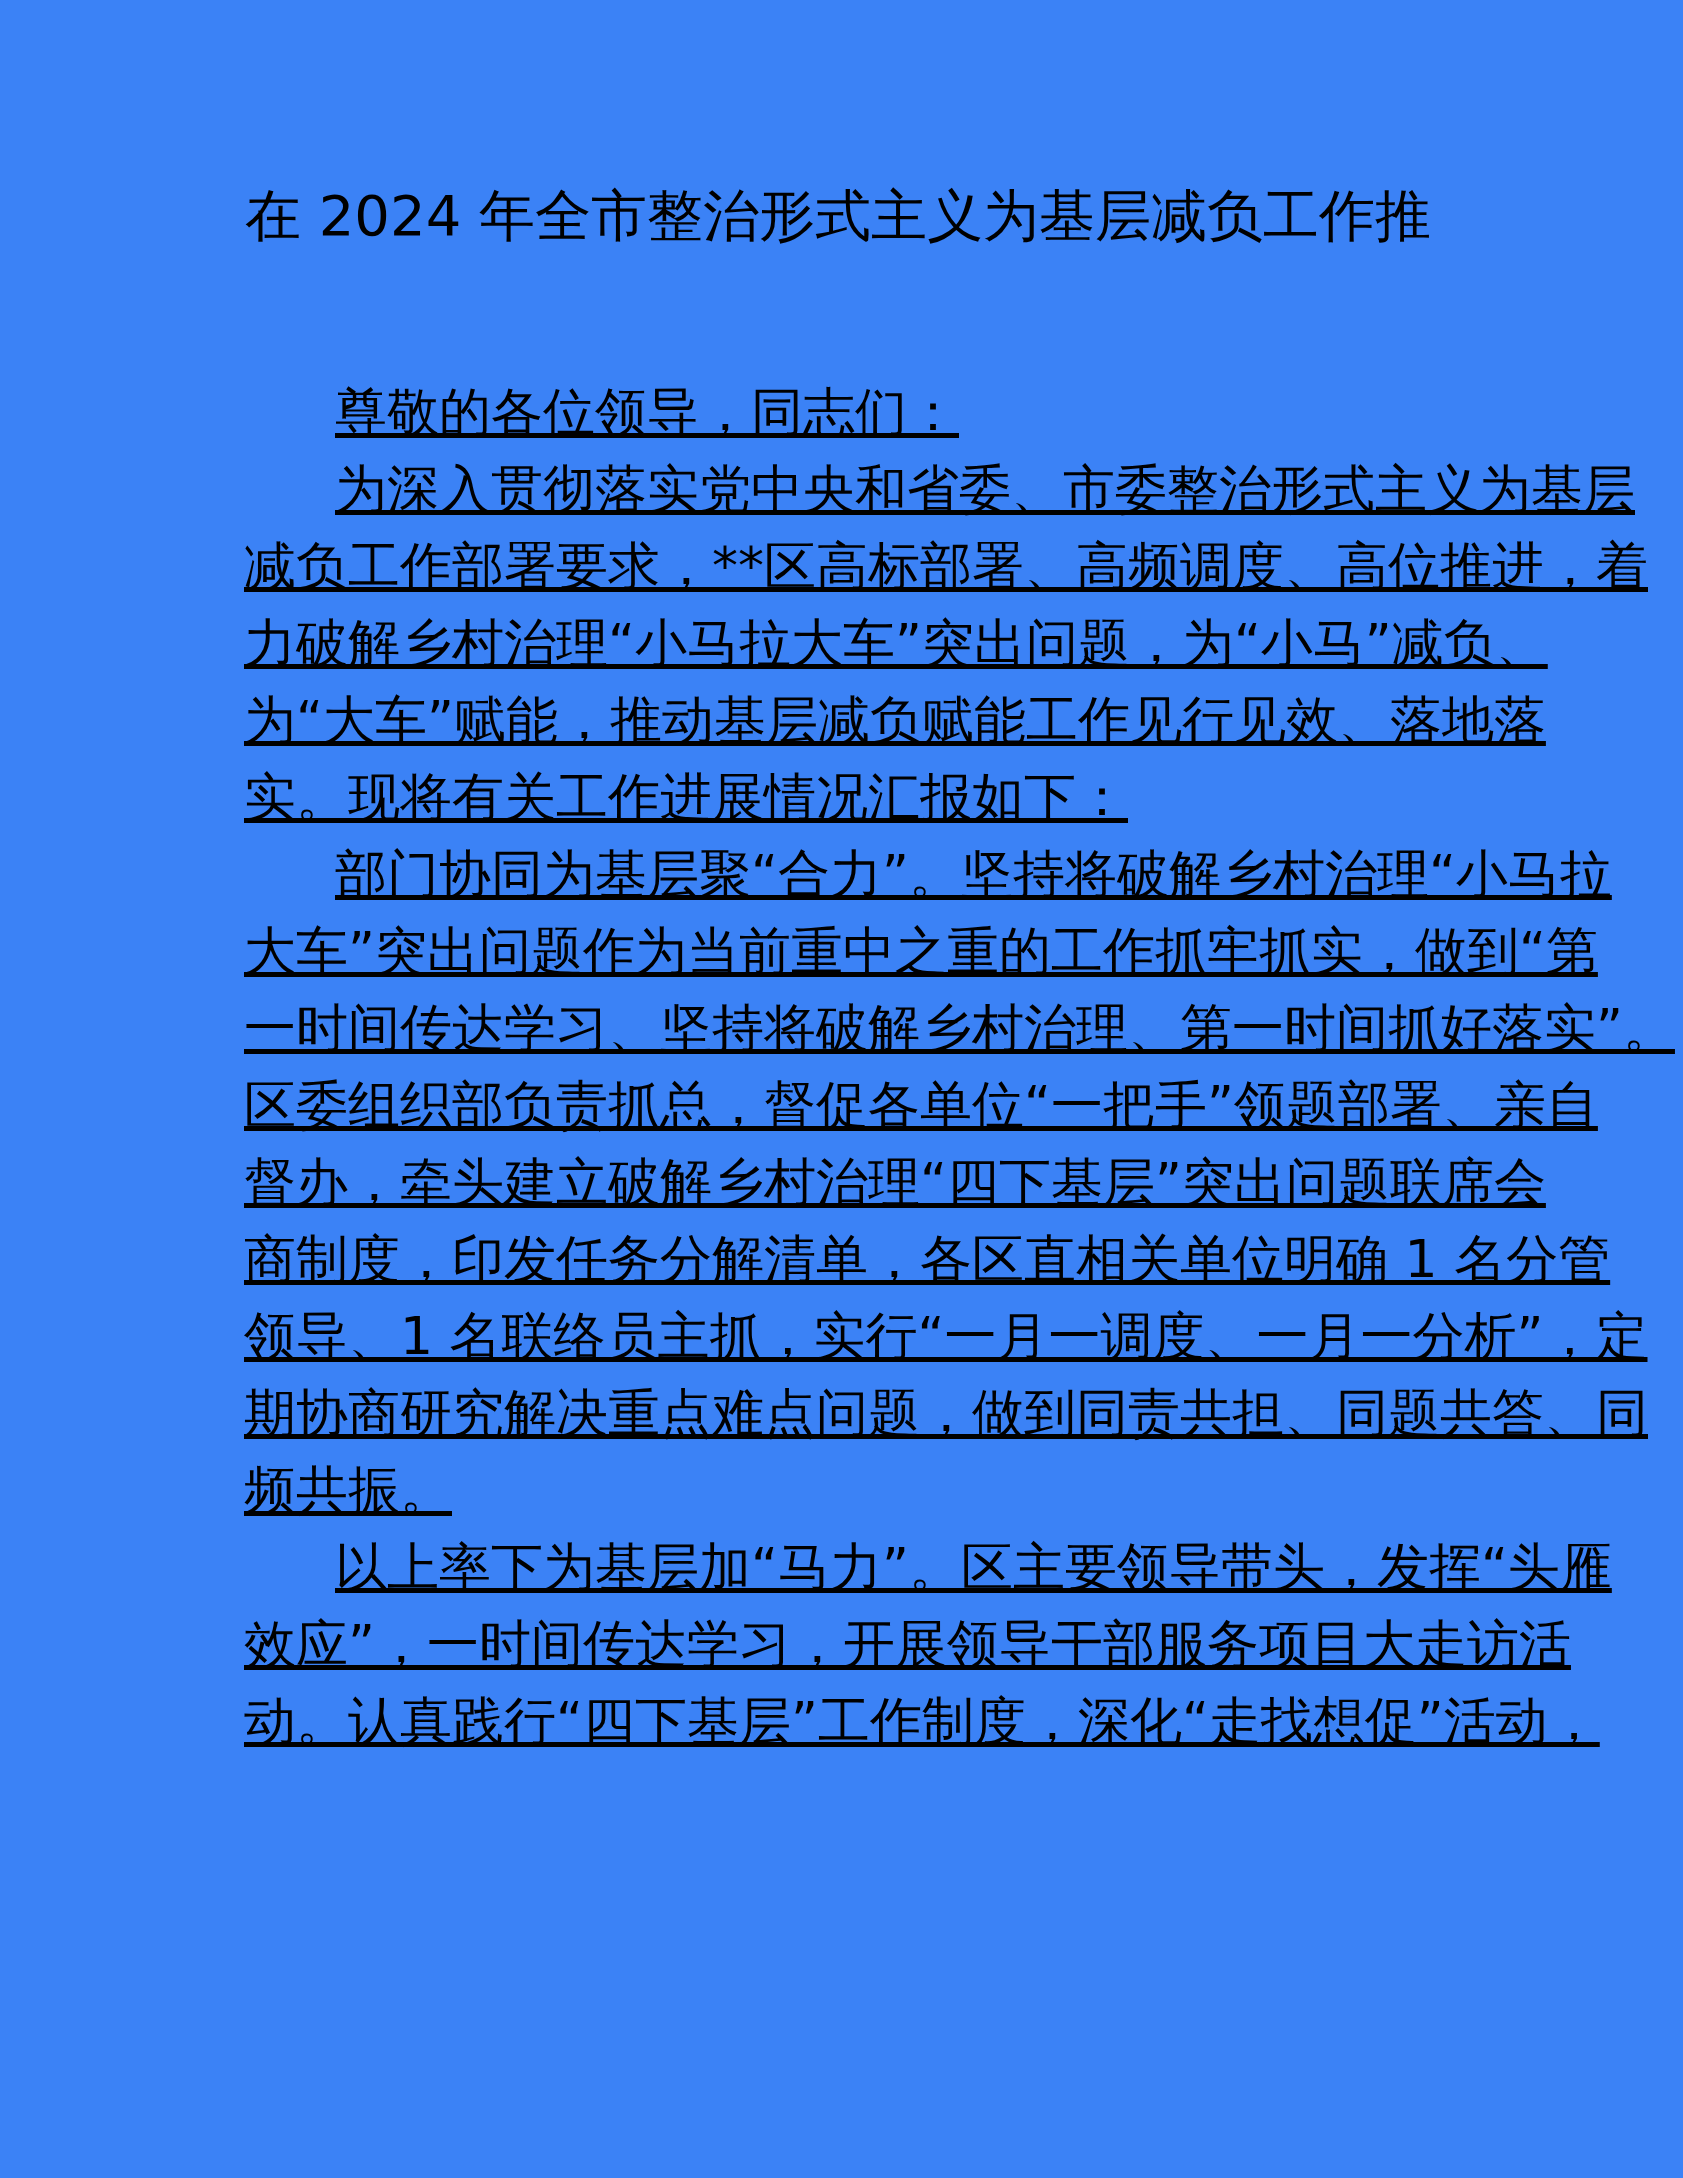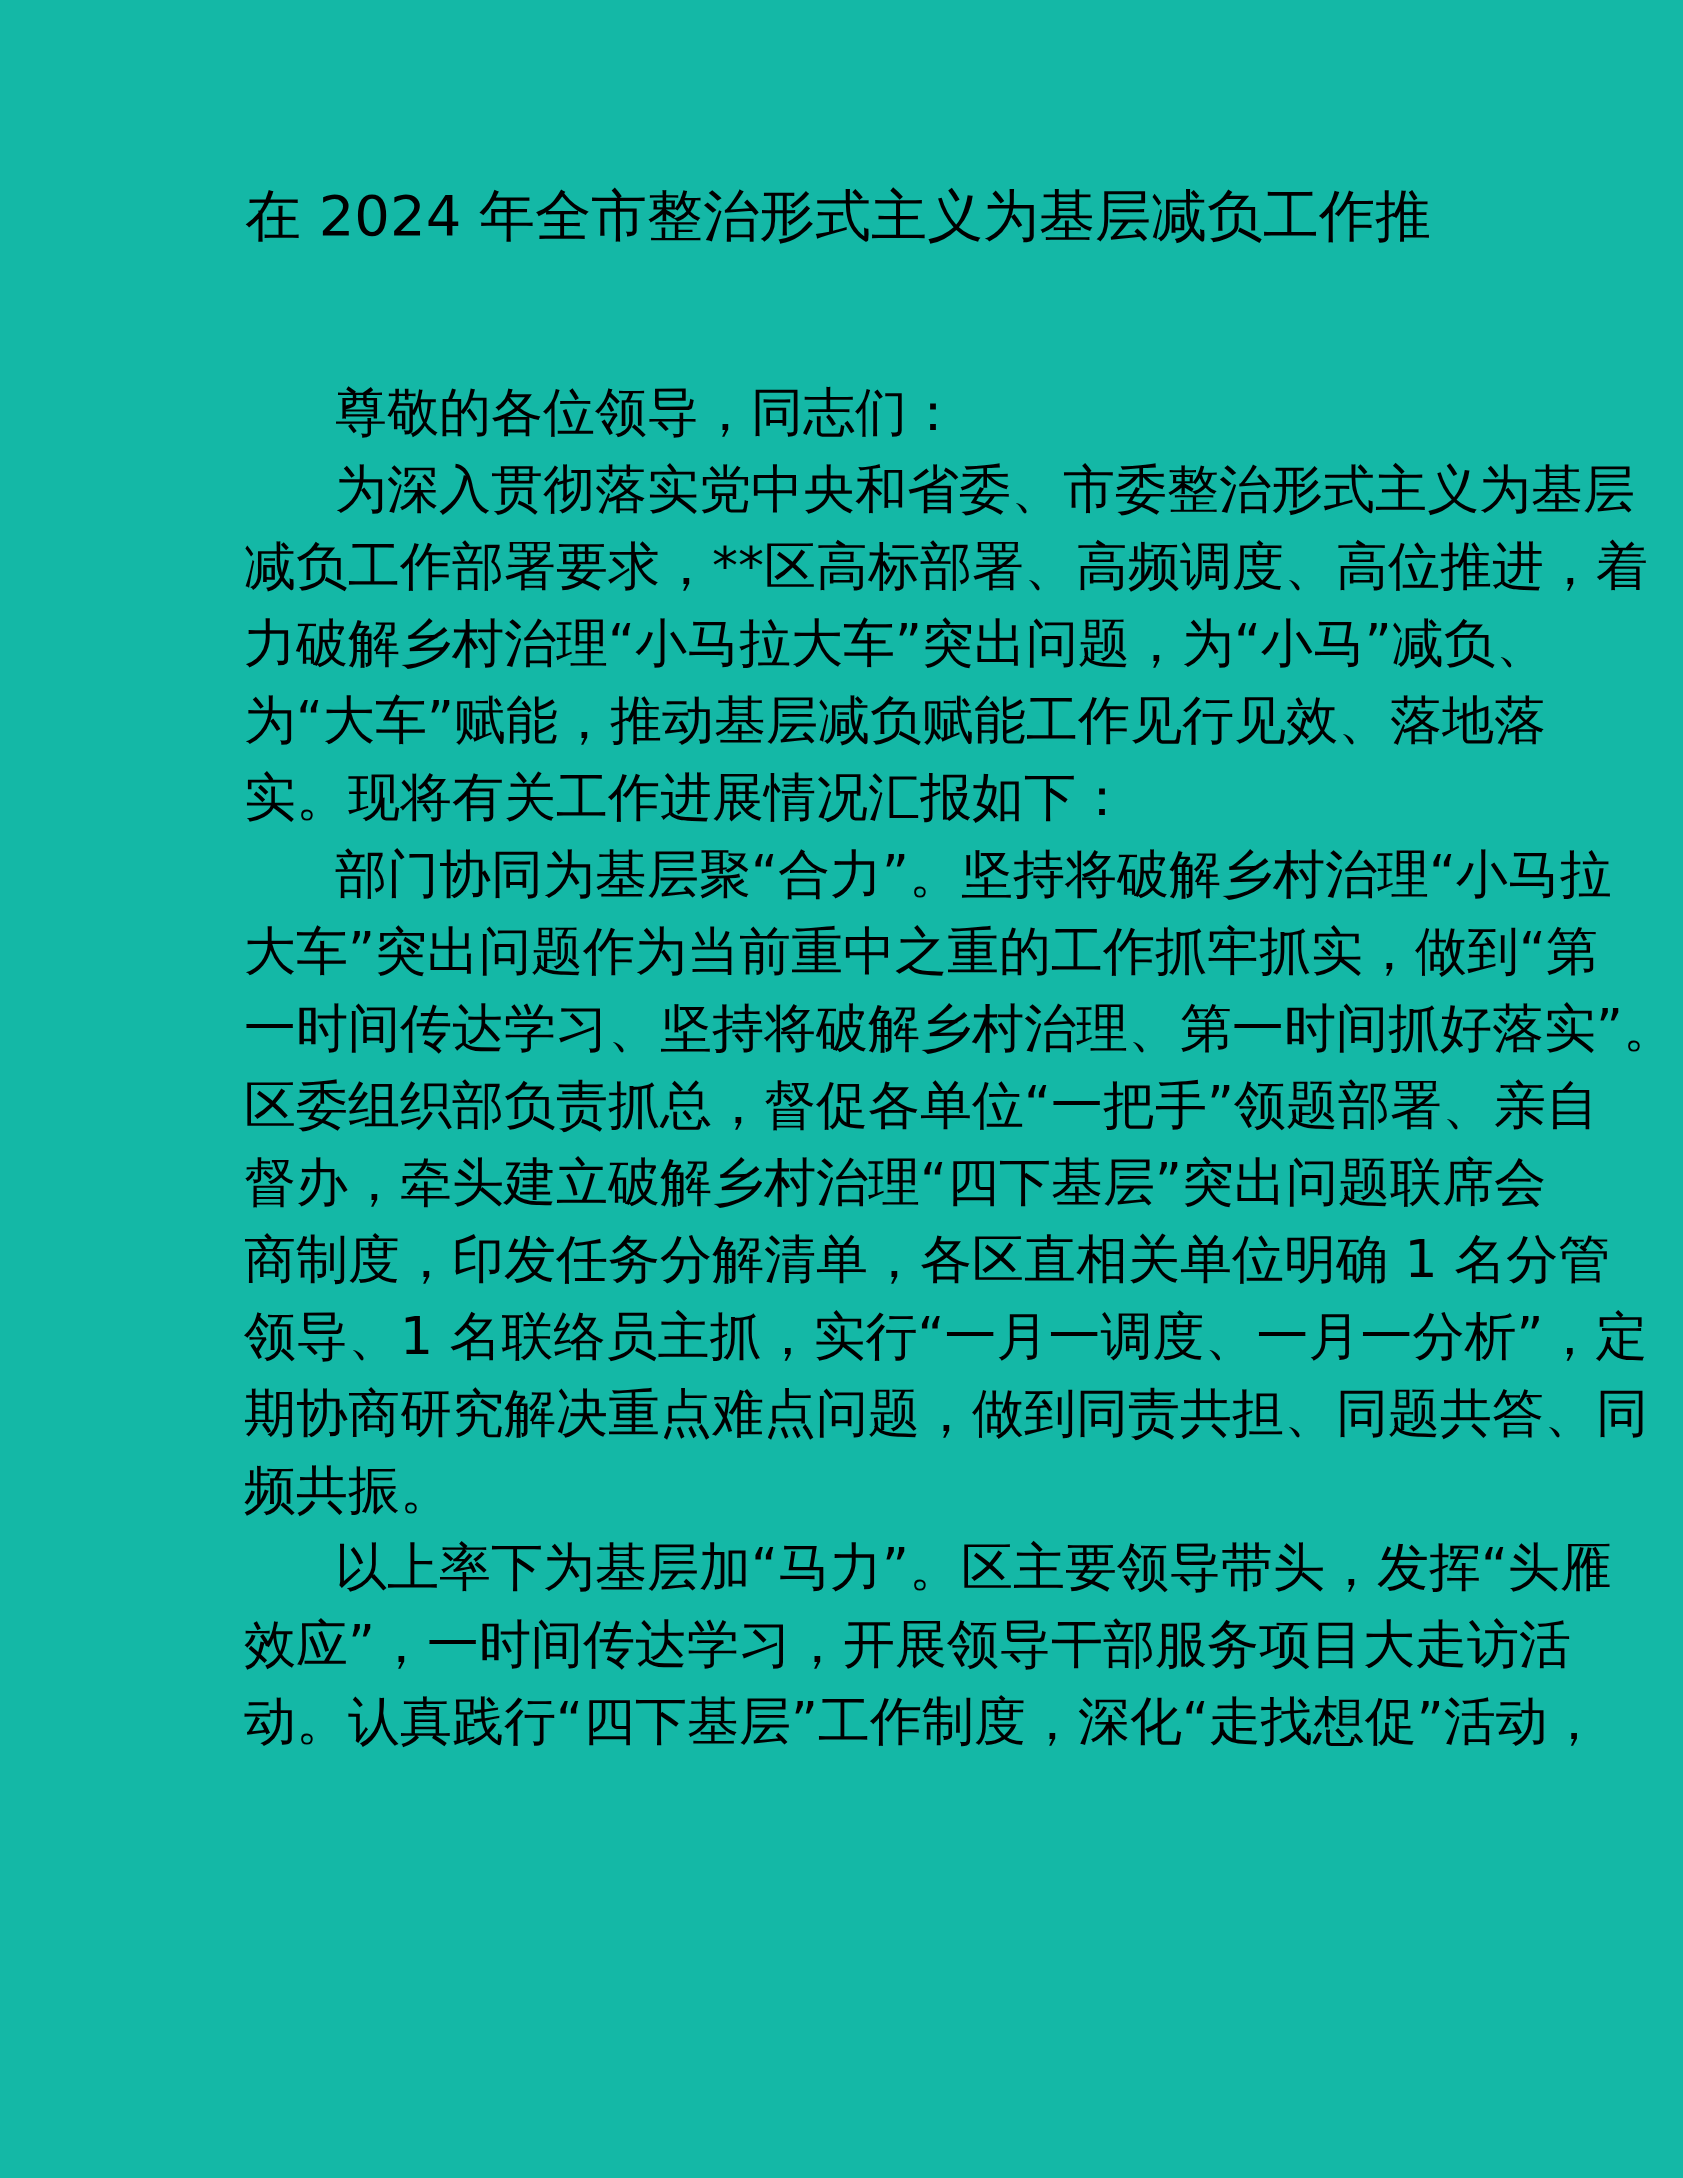--- a/index.html
+++ b/index.html
@@ -14,21 +14,21 @@
       overflow: hidden;
       font-family: "DejaVu Sans", "Liberation Sans", sans-serif;
       color: #000000;
     }
     .page {
       position: absolute;
       left: 0;
       top: 0;
       width: 1683px;
       height: 2178px;
-      background: #14b8a6;
+      background: #3b82f6;
     }
     .title {
       position: absolute;
       left: 244px;
       width: 1188px;
       top: 166px;
       text-align: center;
       font-size: 56px;
       line-height: 99px;
       font-weight: normal;
@@ -45,20 +45,21 @@
       top: 374px;
       font-size: 52px;
       line-height: 77px;
     }
     .line {
       display: block;
       white-space: nowrap;
       height: 77px;
       text-align: justify;
       text-align-last: justify;
+      text-decoration: underline;
     }
     .line.indent {
       padding-left: 91px;
     }
     .line.last {
       text-align-last: left;
     }
     .para { display: block; }
   </style>
 </head>

